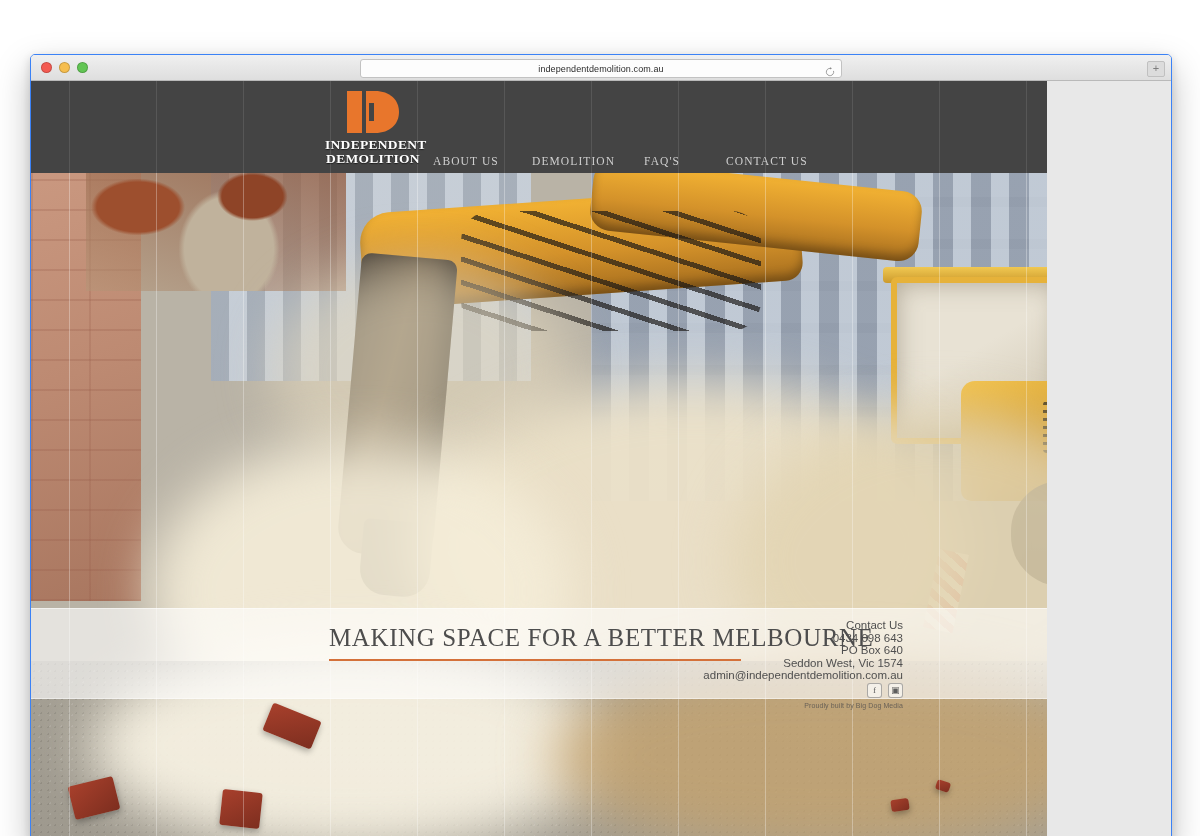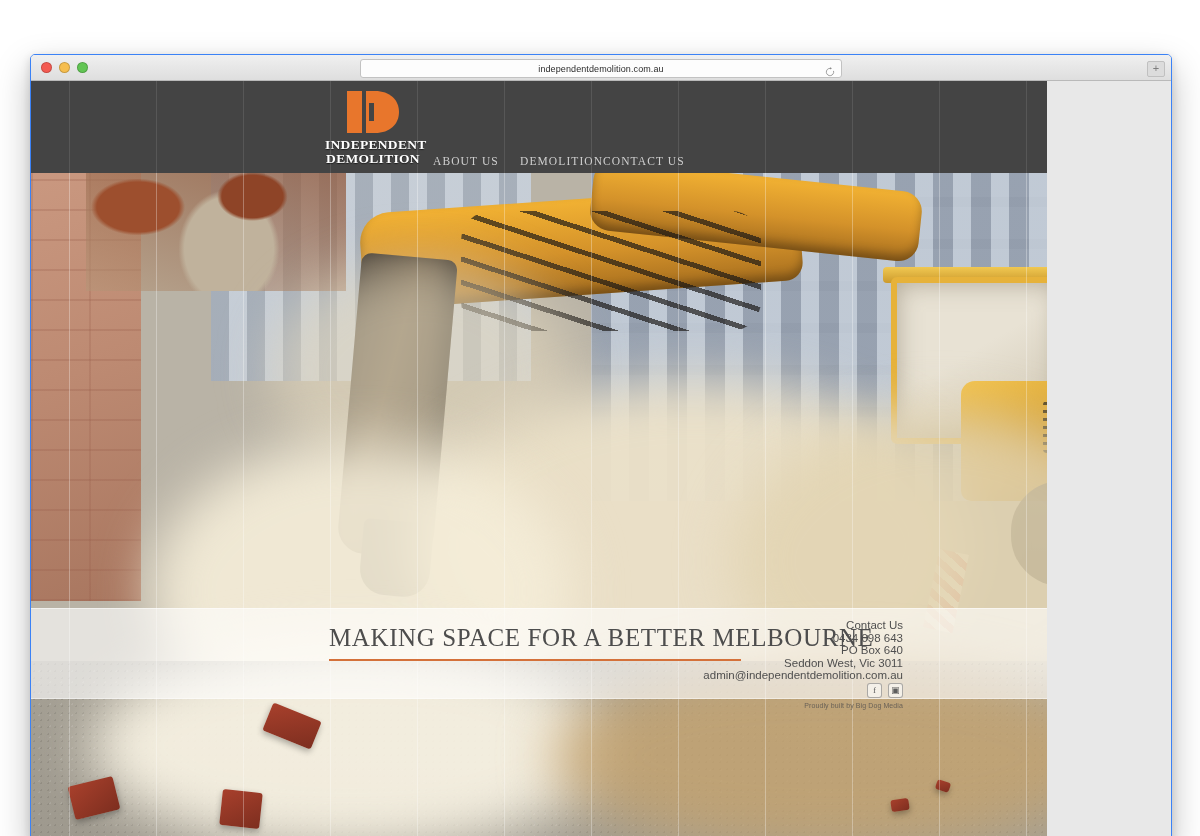--- a/index.html
+++ b/index.html
@@ -359,20 +359,21 @@
     letter-spacing: .3px;
     text-shadow: 0 1px 1px rgba(0,0,0,0.6);
   }
   #nav-links {
     position: absolute;
     left: 390px;
     top: 0;
     height: 92px;
     display: flex;
     align-items: flex-end;
+    gap: 12px;
   }
   .nav-item {
     height: 92px;
     display: flex;
     align-items: center;
     padding: 0 0 0 0;
     color: #cfcfcf;
     font-family: "Liberation Serif", serif;
     font-size: 11.5px;
     letter-spacing: 1.1px;
@@ -569,35 +570,38 @@
           </div>
         </div>
 
         <nav id="nav-links">
           <div class="nav-item" style="width:87px; padding-left:12px;">
             <span>ABOUT US</span>
           </div>
           <div class="nav-item" style="width:87px; padding-left:12px;">
             <span>DEMOLITION</span>
           </div>
+          <div class="nav-item" style="width:87px; padding-left:25px;">
+            <span>FAQ'S</span>
+          </div>
           <div class="nav-item" style="width:87px; padding-left:8px;">
             <span>CONTACT US</span>
           </div>
         </nav>
       </div>
 
       <div id="info-band">
         <div id="tagline">MAKING SPACE FOR A BETTER MELBOURNE</div>
         <div id="tagline-rule"></div>
 
         <div id="contact-block">
           <div>Contact Us</div>
           <div>0434 098 643</div>
           <div>PO Box 640</div>
-          <div>Seddon West, Vic 3011</div>
+          <div>Seddon West, Vic 1574</div>
           <div>admin@independentdemolition.com.au</div>
         </div>
 
         <div id="social-row">
           <div class="social-icon">f</div>
           <div class="social-icon">▣</div>
         </div>
 
         <div id="credit">Proudly built by Big Dog Media</div>
       </div>

